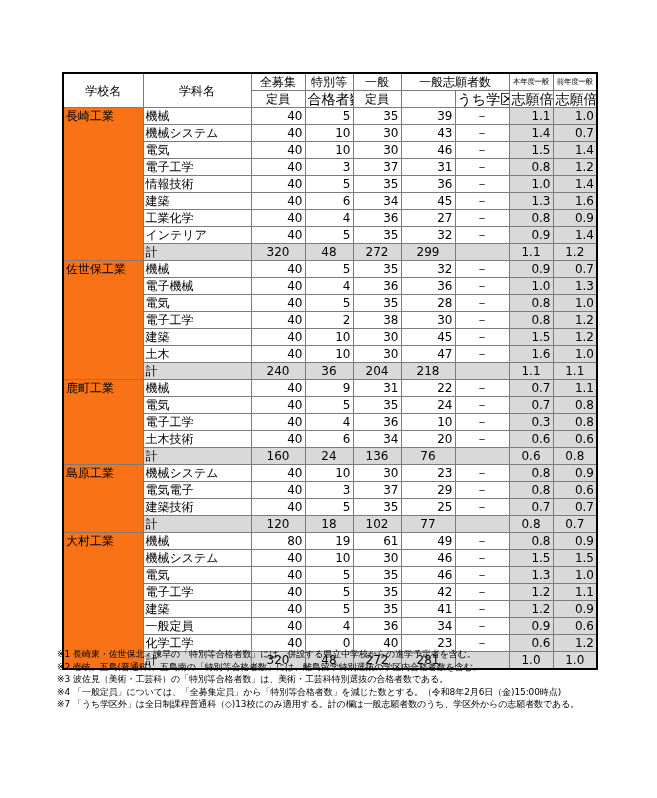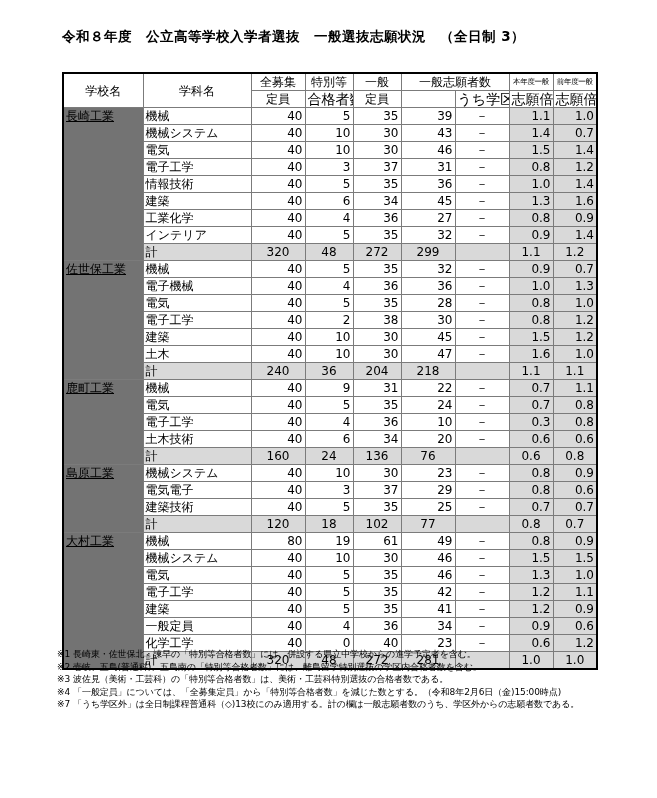--- a/index.html
+++ b/index.html
@@ -78,27 +78,26 @@
   }
   th.hdr-main { font-size: 12px; }
   th.hdr-small { font-size: 14px; }
   th.hdr-tiny { font-size: 7.5px; letter-spacing: -0.3px; }
   th.span2 { border-bottom: 1px solid #7b7b7b; }
   th.blank-cell { border-top: none; }
   .hdr-row1 th, .hdr-row2 th { height: 17px; }
 
   
   td.school {
-    background: #737373;
+    background: #f97316;
     text-align: left;
     vertical-align: top;
     padding-left: 3px;
     font-size: 12px;
     border-right: 1px solid #7b7b7b;
-    text-decoration: underline;
   }
   td.dept {
     text-align: left;
     padding-left: 3px;
     font-size: 12px;
   }
   td.num {
     text-align: right;
     padding-right: 3px;
     font-size: 12px;
@@ -135,21 +134,20 @@
     white-space: nowrap;
     letter-spacing: -0.1px;
   }
   .note .marker { margin-right: 3px; }
 </style>
 </head>
 <body>
 
 <div class="page">
 
-  <div class="doc-title">令和８年度　公立高等学校入学者選抜　一般選抜志願状況　（全日制 3）</div>
 
   <div class="table-wrap">
     <table class="koukou">
       <colgroup>
         <col class="c-school">
           <col class="c-dept">
           <col class="c-total">
           <col class="c-special">
         <col class="c-general">
           <col class="c-appl">

